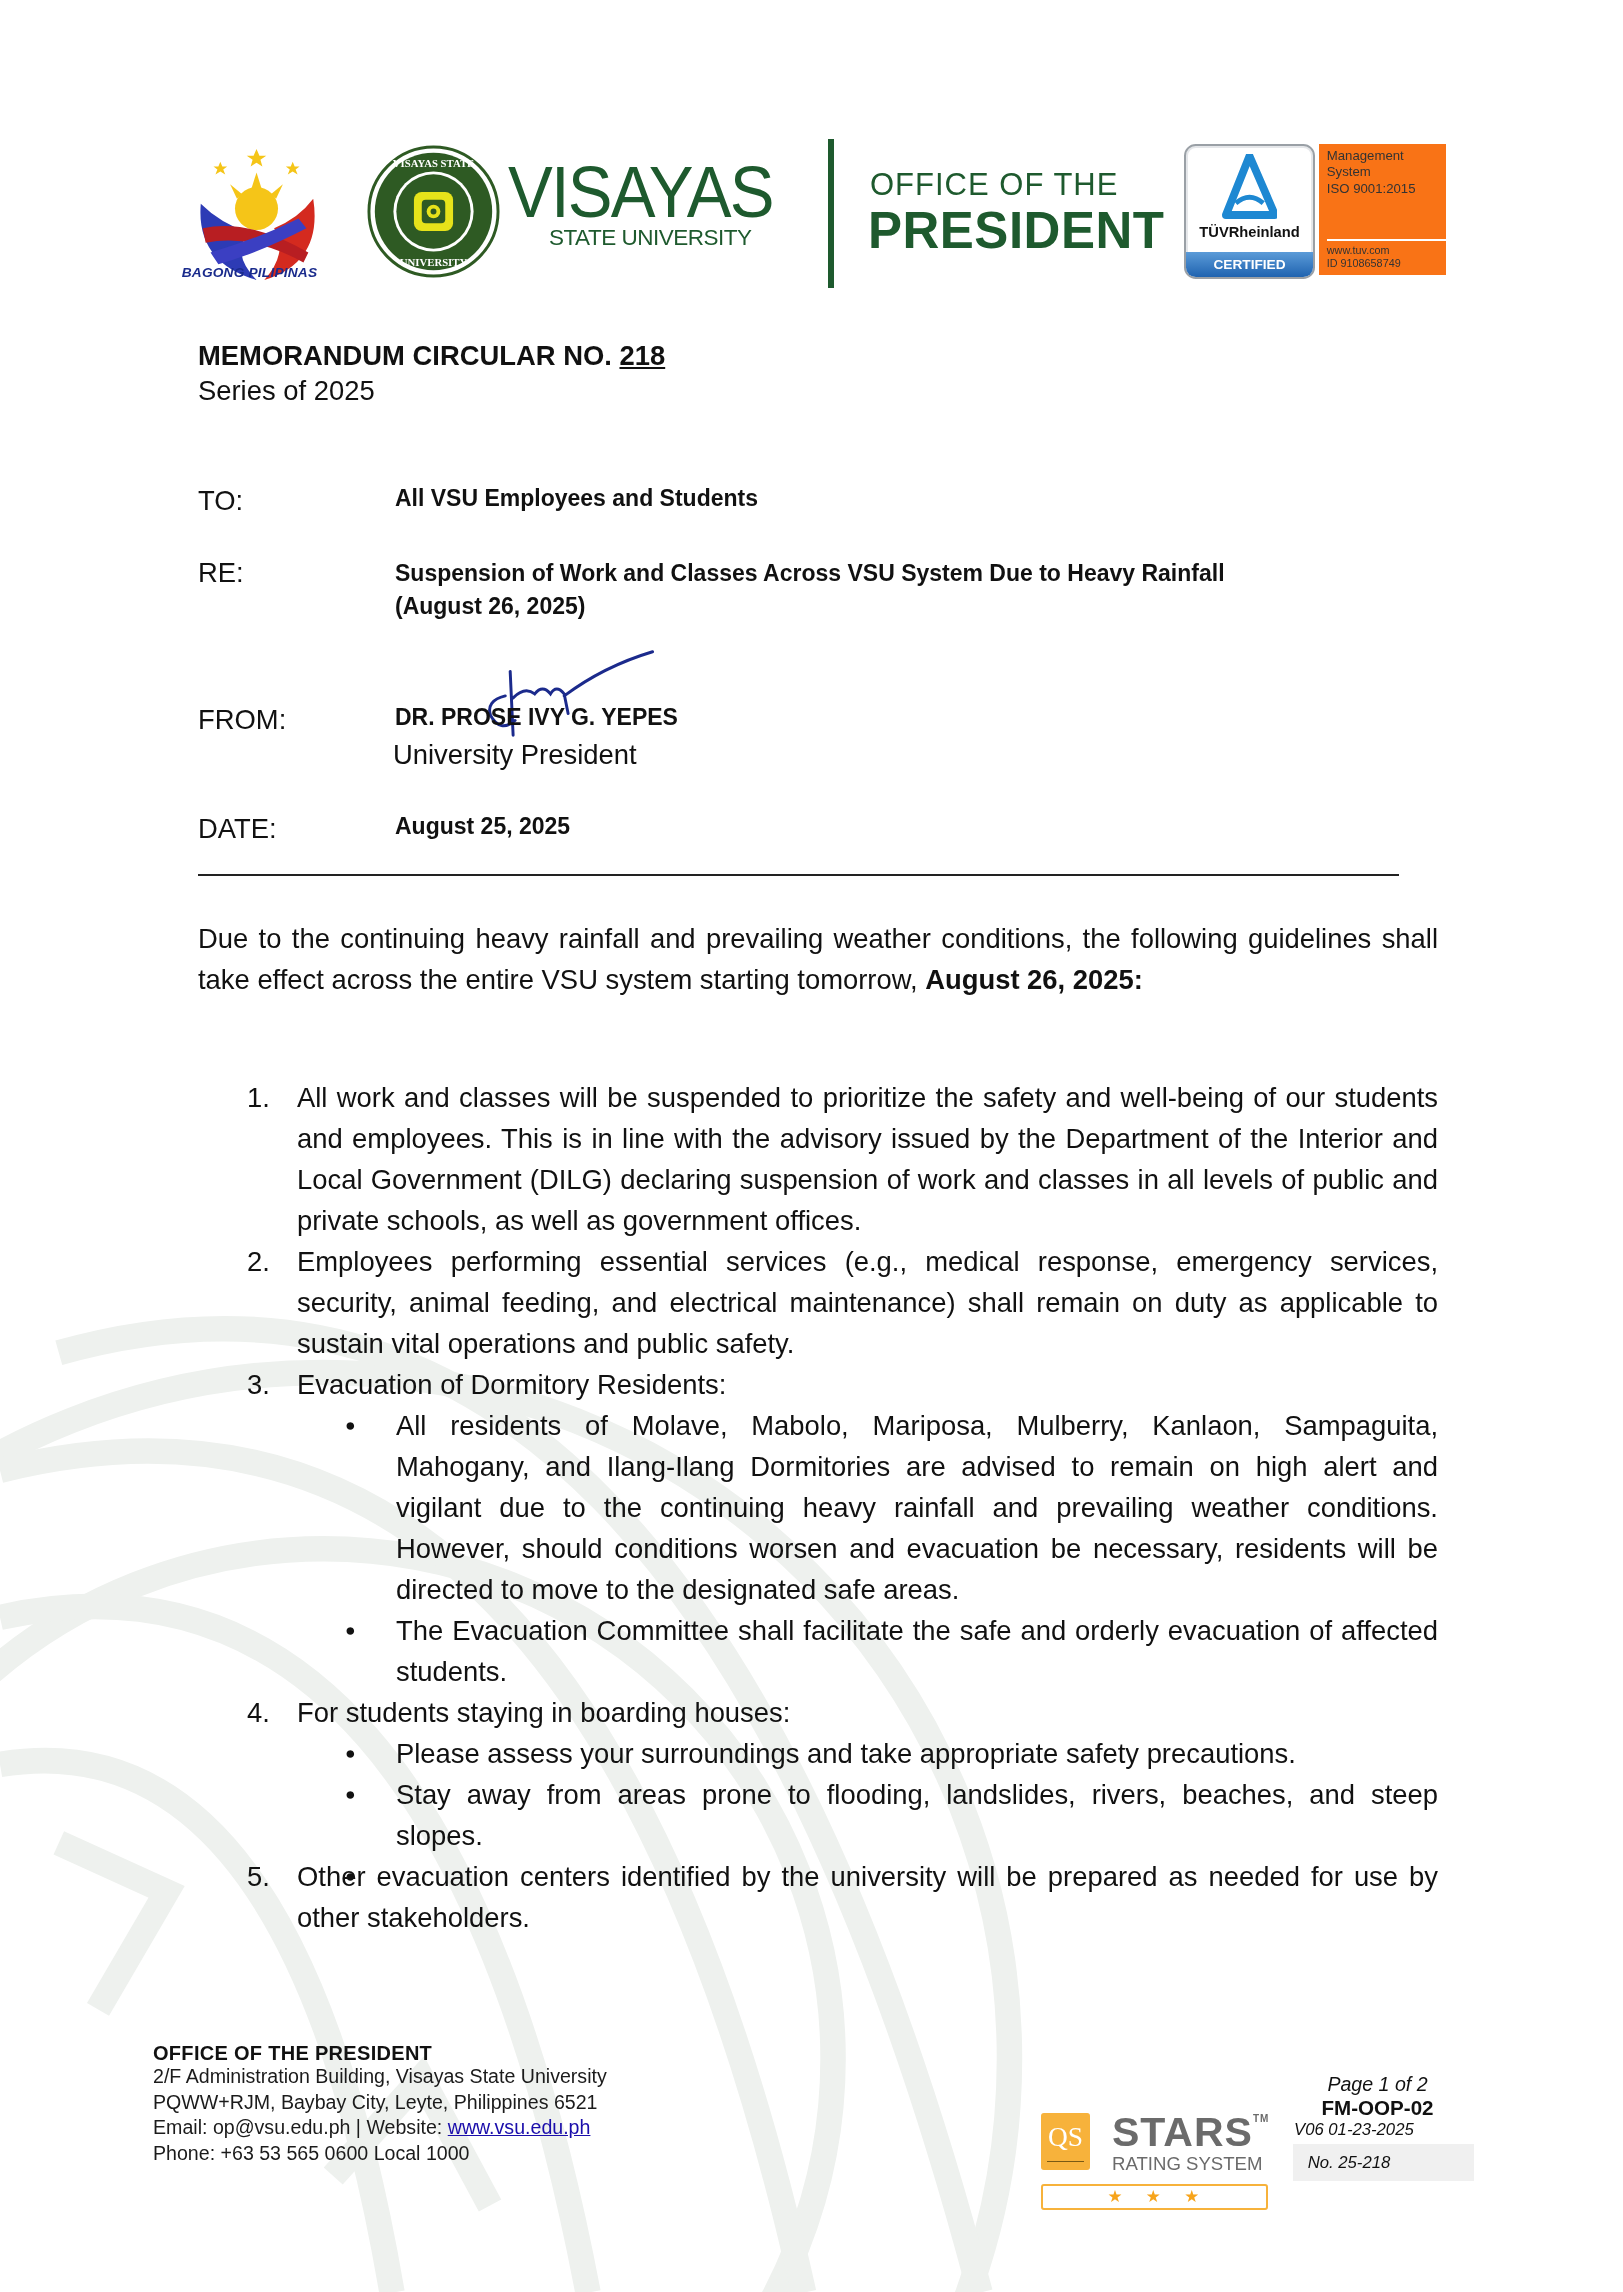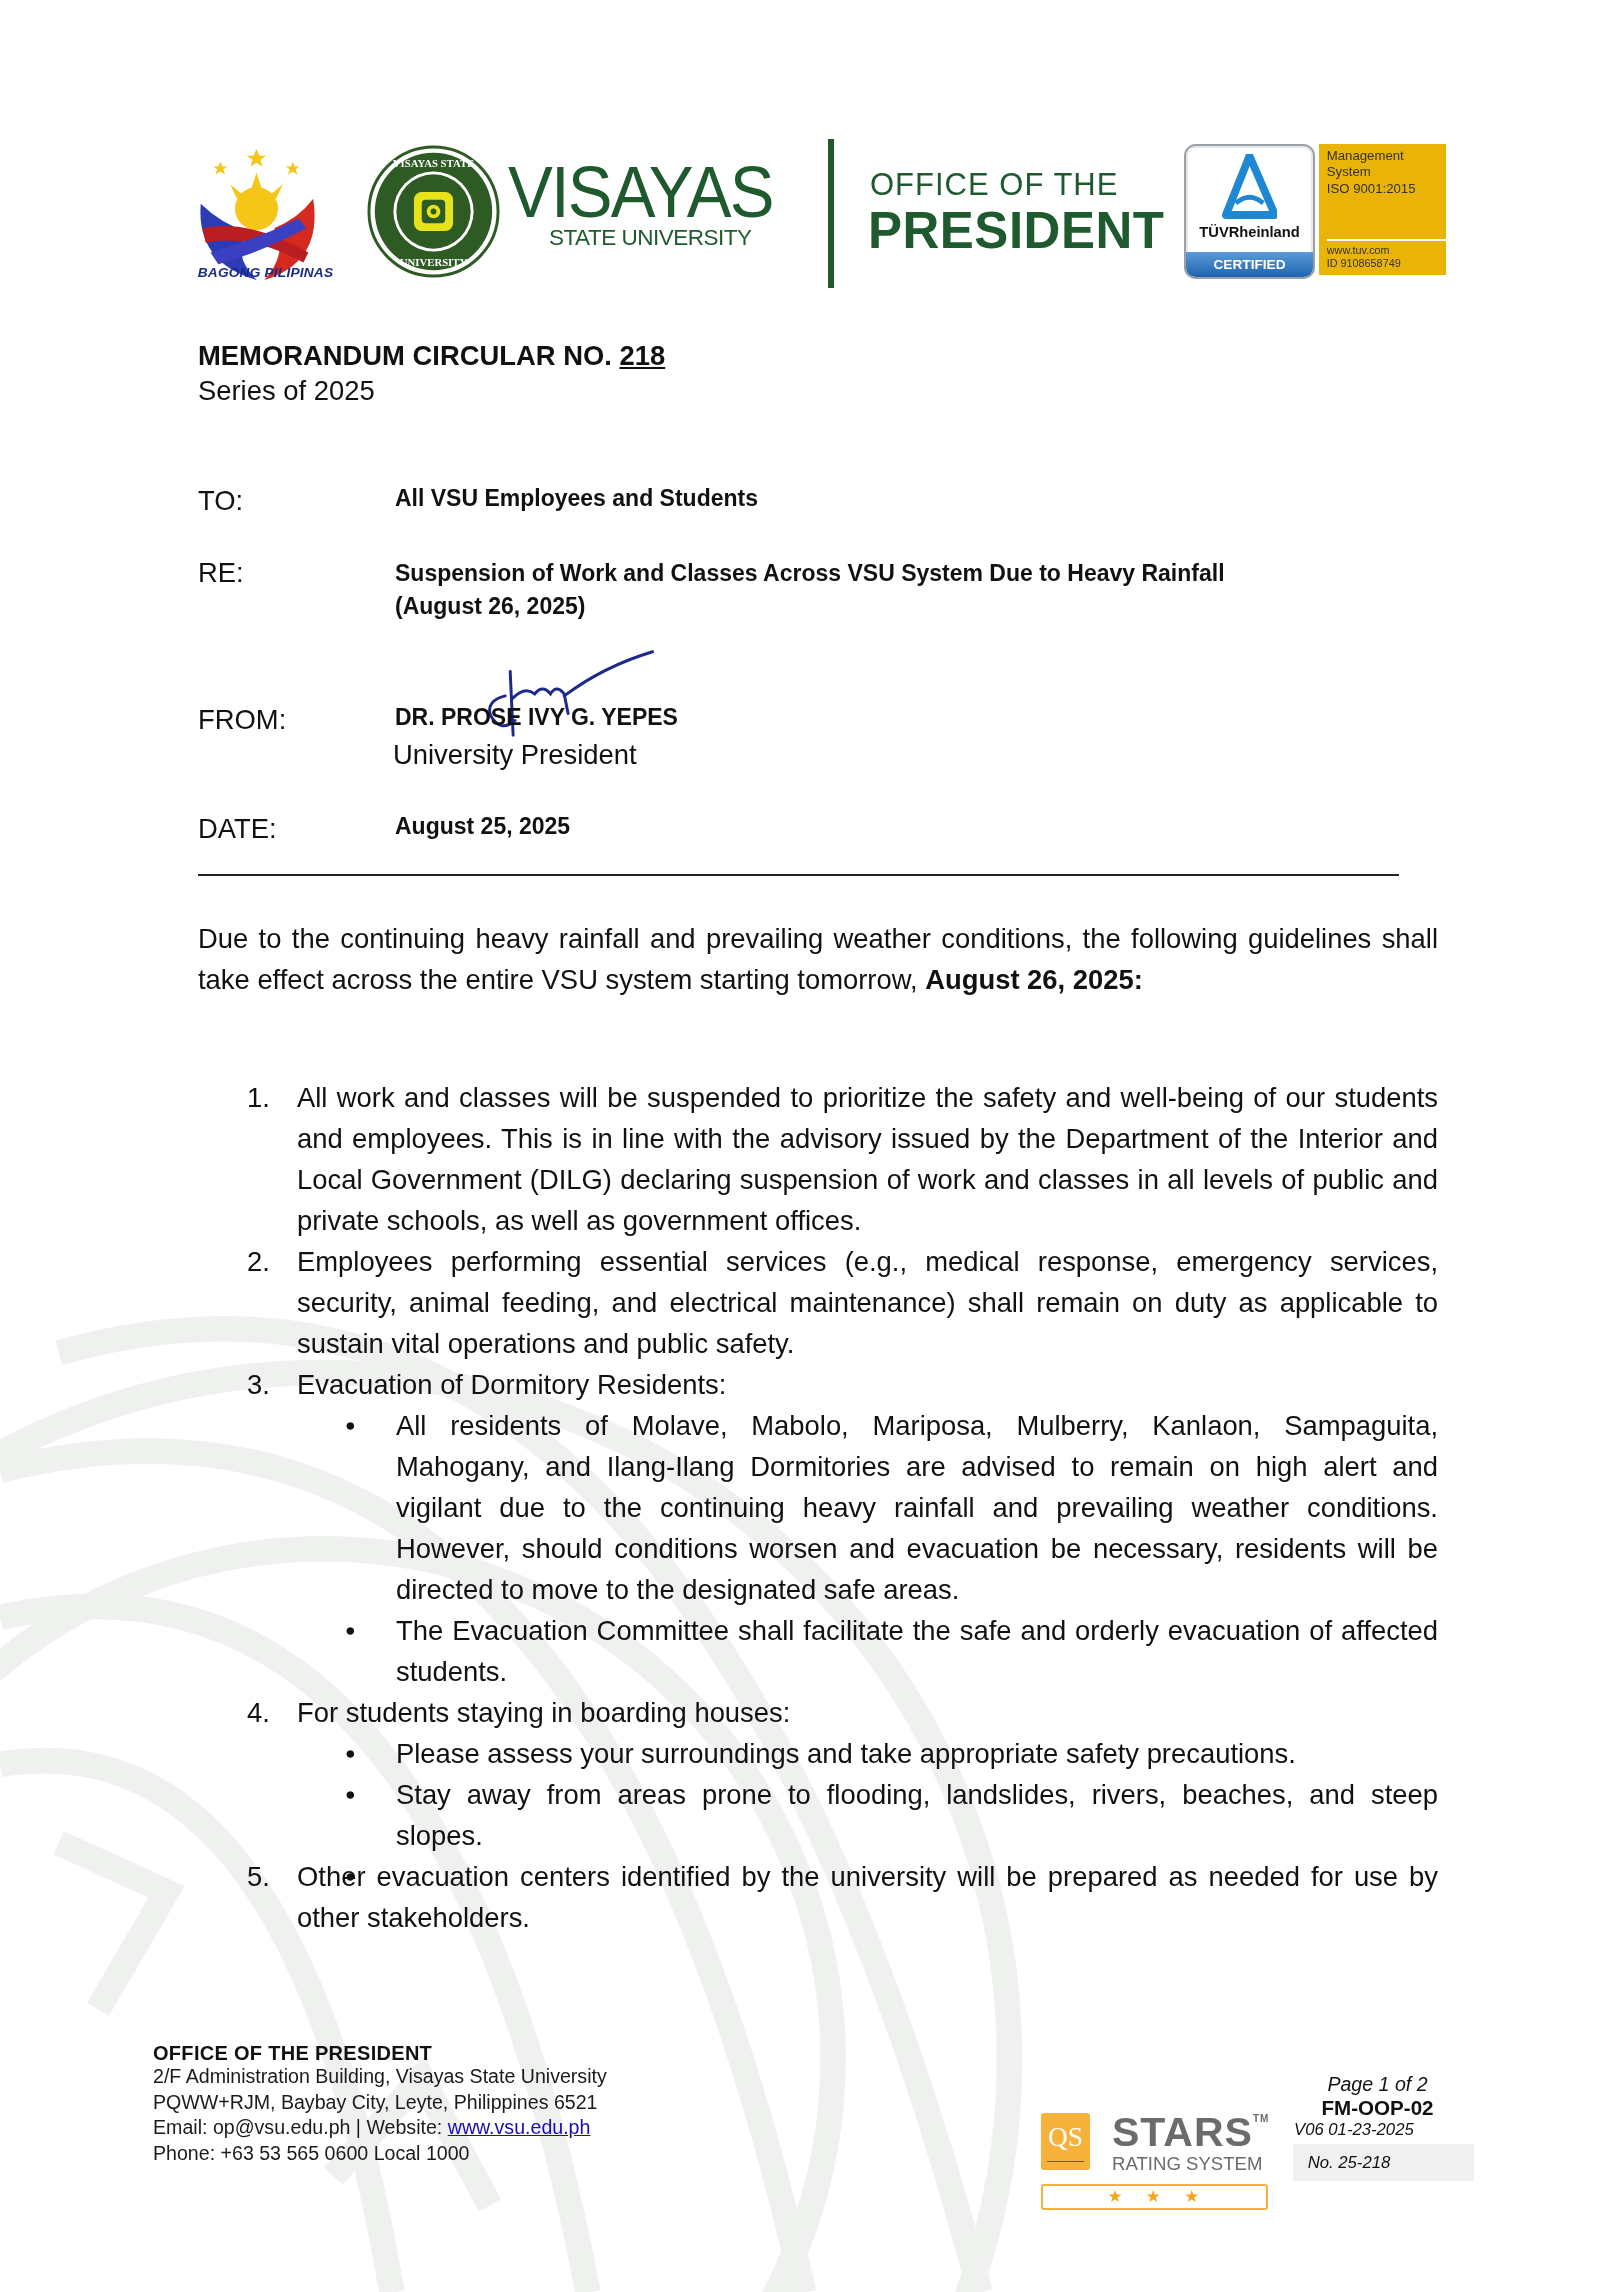--- a/index.html
+++ b/index.html
@@ -4,31 +4,31 @@
 <style>
   html, body { margin: 0; padding: 0; background: #ffffff; }
   body { width: 1623px; height: 2293px; position: relative; overflow: hidden;
          font-family: "Liberation Sans", sans-serif; color: #111; }
   .abs { position: absolute; }
   .watermark { position: absolute; left: 0; top: 0; width: 1623px; height: 2293px; z-index: 0; pointer-events: none; }
   .content { position: absolute; left: 0; top: 0; width: 1623px; height: 2293px; z-index: 1; }
 
   
   .bp-logo { left: 191px; top: 145px; width: 132px; height: 137px; }
-  .bp-text { left: 176px; top: 265px; width: 147px; text-align: center; font-size: 13.7px; font-weight: bold; font-style: italic; color: #1a2b8c; letter-spacing: 0.2px; margin-left: 16px; }
+  .bp-text { left: 176px; top: 265px; width: 147px; text-align: center; font-size: 13.7px; font-weight: bold; font-style: italic; color: #1a2b8c; letter-spacing: 0.2px; }
   .seal { left: 367px; top: 145px; width: 133px; height: 133px; }
   .vsu-word { left: 508px; top: 155px; font-family: "Liberation Sans", sans-serif; font-size: 73px; color: #1e5a2e; letter-spacing: -2px; line-height: 1; transform: scaleX(0.92); transform-origin: left; }
   .vsu-sub { left: 549px; top: 225px; font-size: 22.5px; color: #1e5a2e; letter-spacing: -0.5px; }
   .vbar { left: 828px; top: 139px; width: 5.9px; height: 149px; background: #1e5a2e; }
   .oft { left: 870px; top: 167px; font-size: 31px; color: #1e5a2e; letter-spacing: 1px; }
   .pres { left: 868px; top: 201px; font-size: 51px; font-weight: bold; color: #1e5a2e; letter-spacing: 0.5px; }
   .tuv-box { left: 1184px; top: 144px; width: 127px; height: 131px; border: 2.9px solid #9aa0a6; border-radius: 11.8px; background: #fff; overflow: hidden; box-shadow: inset 0 0 0 2px #e5e7ea; }
   .tuv-name { position: absolute; left: 0; right: 0; top: 78px; text-align: center; font-size: 14.7px; font-weight: bold; color: #111; }
   .tuv-cert { position: absolute; left: 0; right: 0; bottom: 0; height: 25.5px; background: linear-gradient(#5b9bd8, #1f63b0); color: #fff; font-size: 13.7px; font-weight: bold; text-align: center; line-height: 25.5px; }
-  .tuv-side { left: 1319px; top: 144px; width: 127px; height: 131px; background: #eab308; }
+  .tuv-side { left: 1319px; top: 144px; width: 127px; height: 131px; background: #f97316; }
   .tuv-side-top { position: absolute; left: 7.8px; top: 3.9px; font-size: 13.2px; color: #333; line-height: 15.7px; }
   .tuv-side-sep { position: absolute; left: 7.8px; right: 0; top: 95px; height: 2px; background: #fff; }
   .tuv-side-bot { position: absolute; left: 7.8px; top: 100px; font-size: 10.8px; color: #333; line-height: 12.7px; }
 
   
   .memo-title { left: 198px; top: 340px; font-size: 27.4px; font-weight: bold; }
   .memo-title u { text-decoration: underline; }
   .memo-series { left: 198px; top: 375px; font-size: 27.4px; }
 
   .lbl { font-size: 27.4px; }

